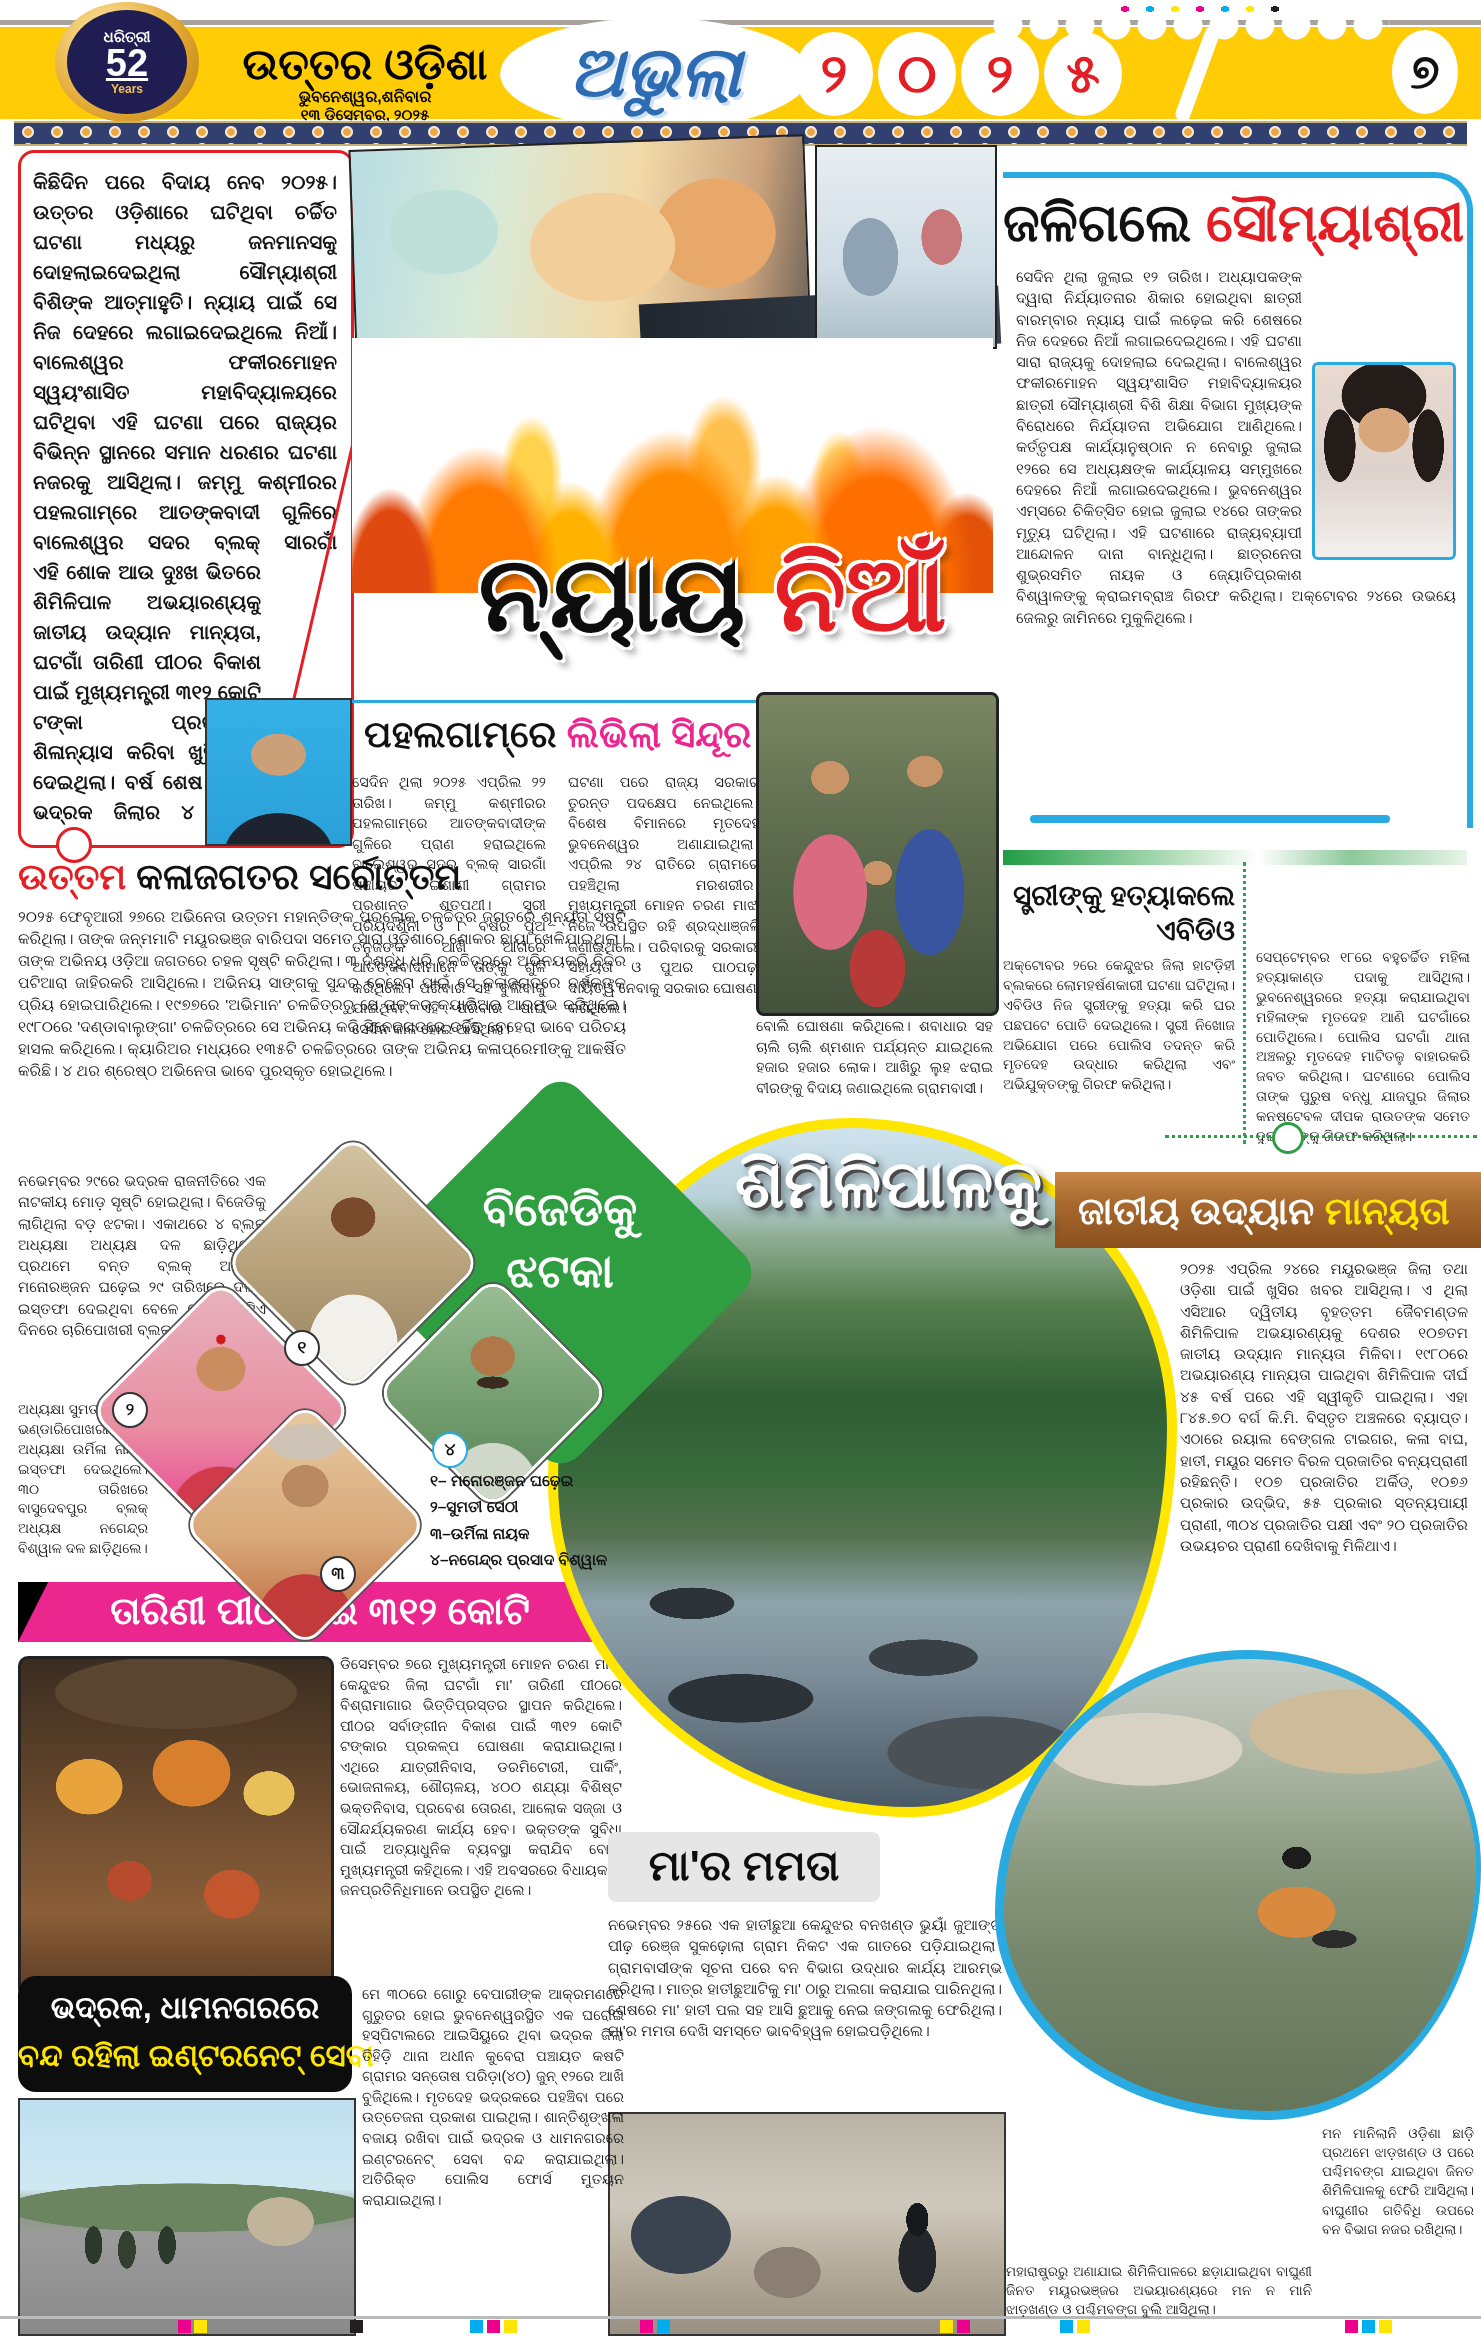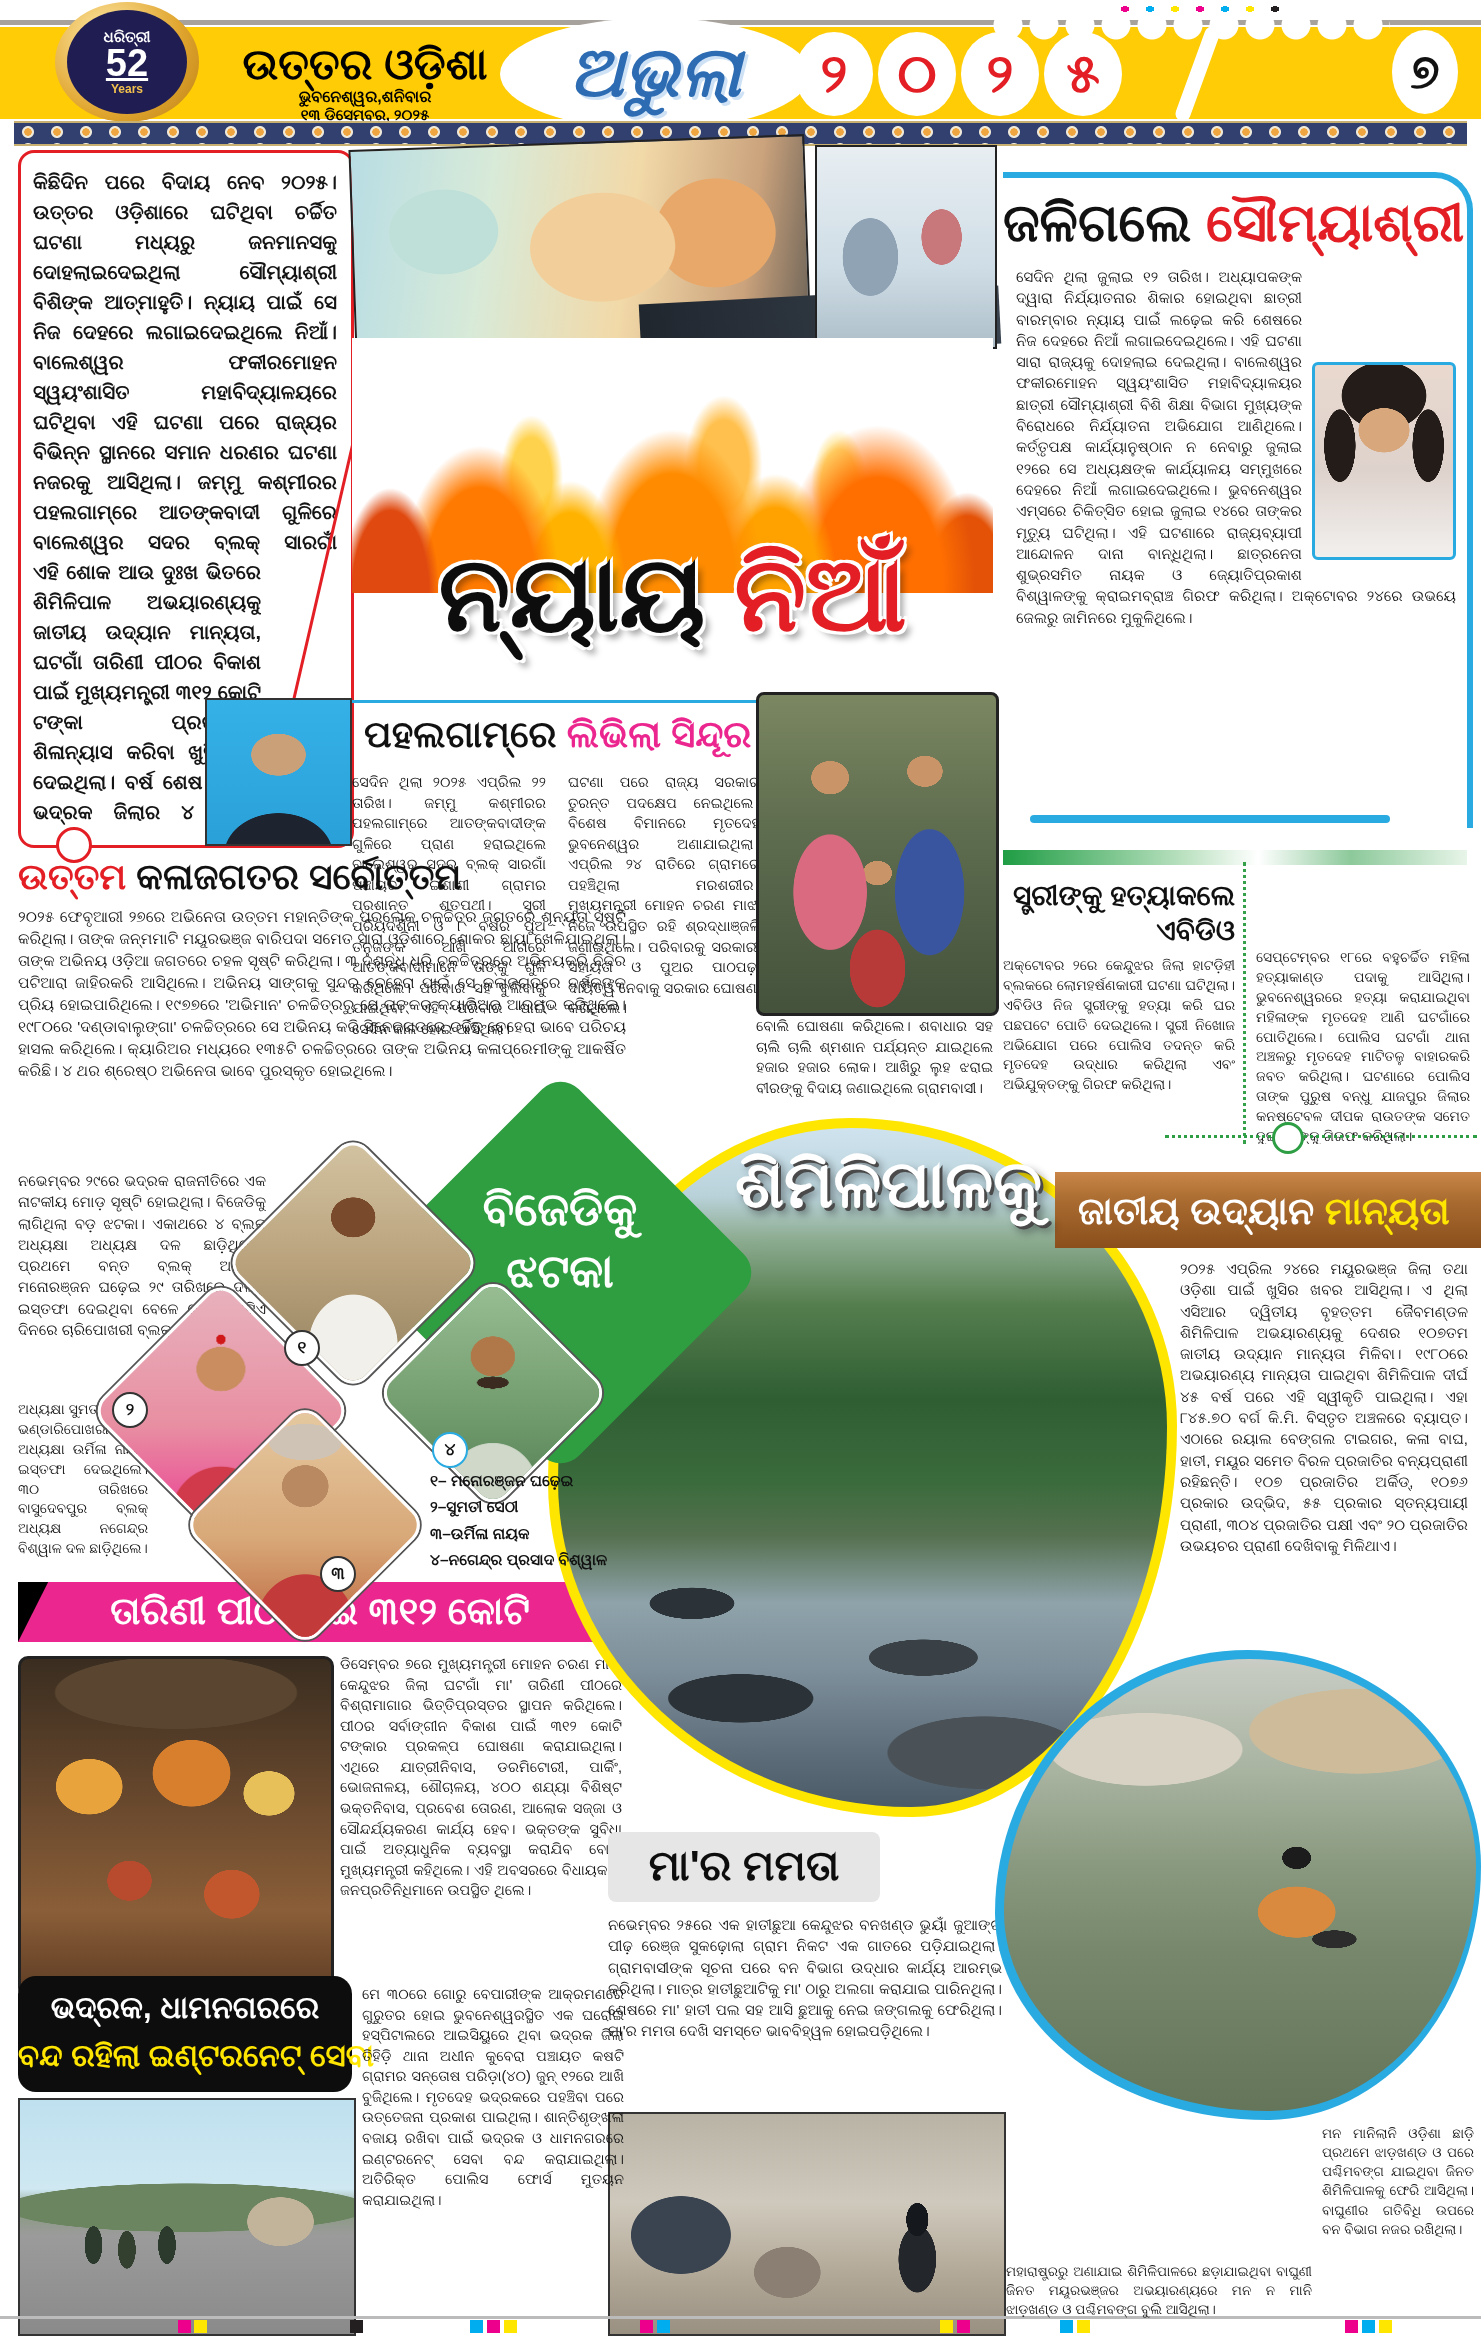--- a/index.html
+++ b/index.html
@@ -2,21 +2,21 @@
 <html><head>
 <meta charset="utf-8">
 <style>
   html,body{margin:0;padding:0;background:#fff;font-family:"Liberation Sans",sans-serif;}
   #page{position:relative;width:1481px;height:2339px;background:#fff;overflow:hidden;}
   .abs{position:absolute;}
   .t{position:absolute;color:#141414;text-align:justify;font-weight:500;overflow:hidden;line-height:1.42;}
   .hd{position:absolute;font-weight:900;color:#000;}
   .nowrap{white-space:nowrap;}
   .ph{position:absolute;overflow:hidden;}
-  .outl{text-shadow:-3px -3px 0 #fff,3px -3px 0 #fff,-3px 3px 0 #fff,3px 3px 0 #fff,6px 7px 6px rgba(0,0,0,.35);}
+  .outl{text-shadow:-3px -3px 0 #fff,3px -3px 0 #fff,-3px 3px 0 #fff,3px 3px 0 #fff,6px 7px 6px rgba(0,0,0,.35);margin-left:40px;}
   .dmd{position:absolute;transform:rotate(45deg);overflow:hidden;border-radius:20px;border:3px solid #fff;box-shadow:0 0 0 2px #555;z-index:4;}
   .dmd-in{position:absolute;inset:-32%;transform:rotate(-45deg);}
   .lbl{position:absolute;width:32px;height:32px;border-radius:50%;background:#fff;border:2px solid #333;display:flex;align-items:center;justify-content:center;font-weight:800;font-size:17px;z-index:6;color:#111;}
   .cmyk{position:absolute;width:13px;height:13px;bottom:6px;}
   .oval{position:absolute;background:#fff;border-radius:50%;display:flex;align-items:center;justify-content:center;}
 </style>
 </head>
 <body>
 
 <div id="page">

